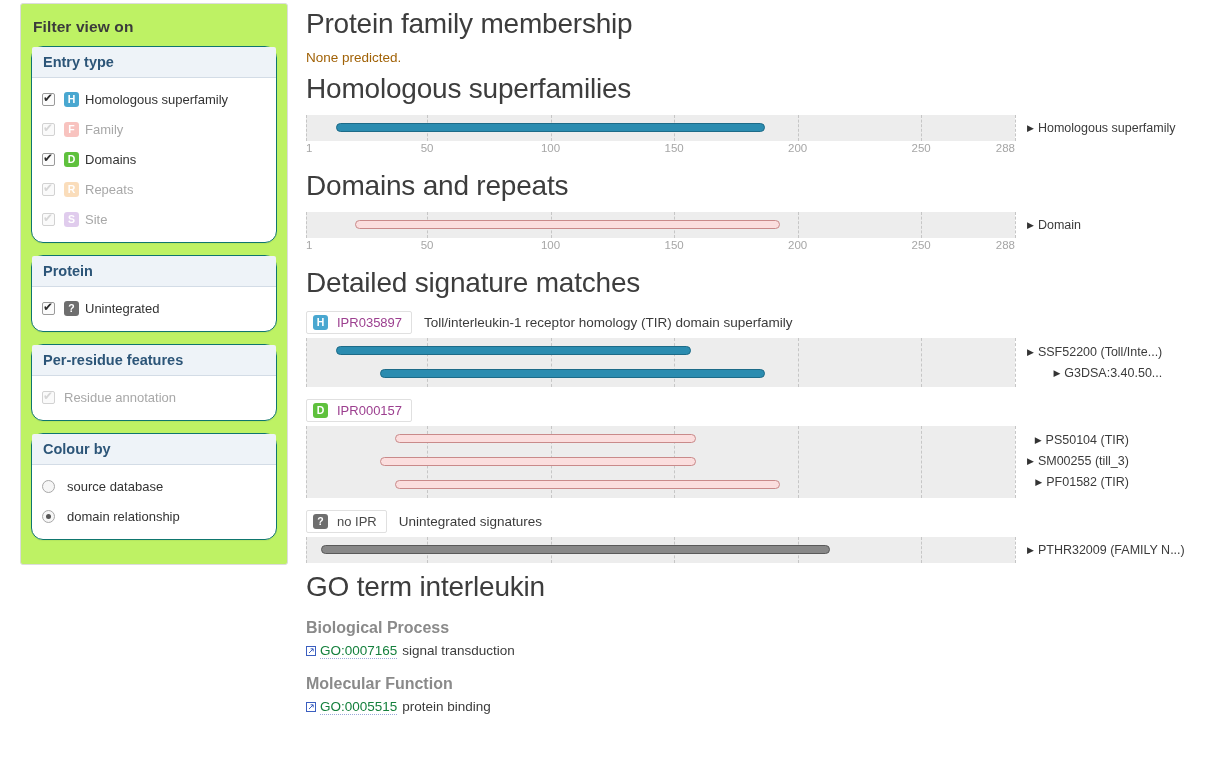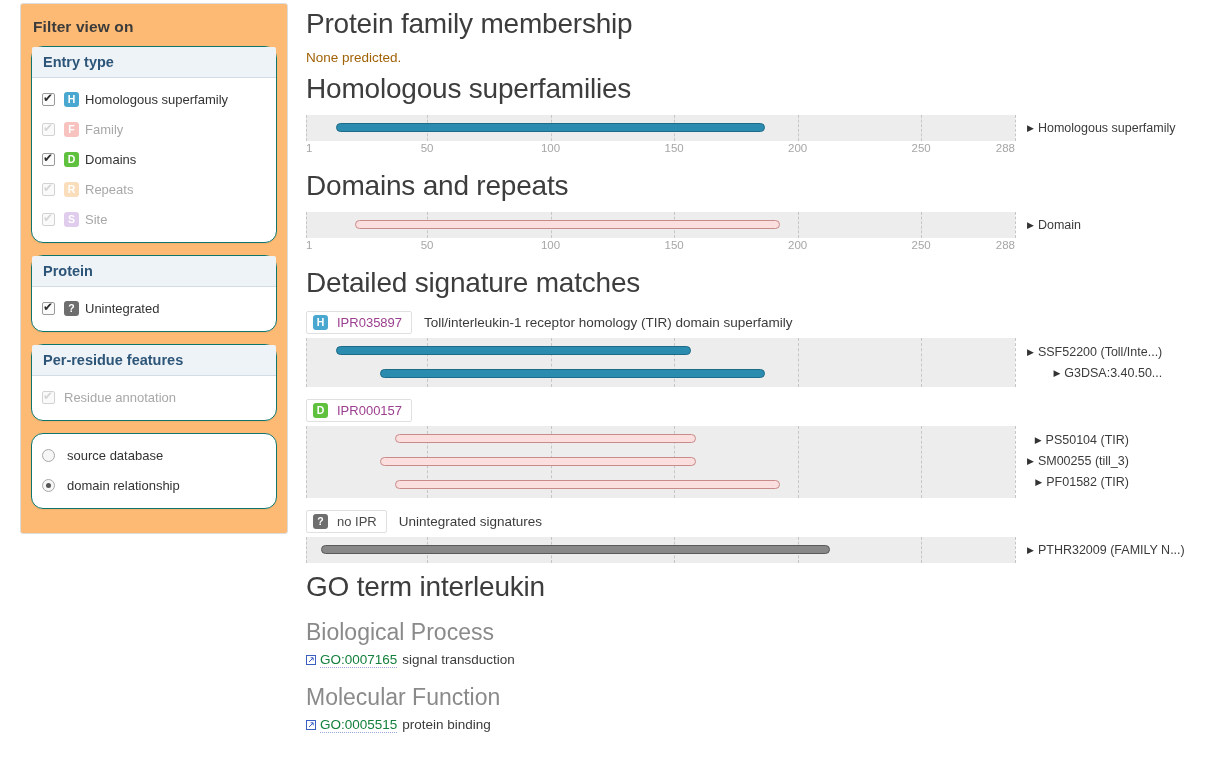--- a/index.html
+++ b/index.html
@@ -23,21 +23,21 @@
     align-items: flex-start;
     width: 1227px;
     height: 772px;
   }
 
   
   .sidebar {
     width: 268px;
     min-width: 268px;
     margin: 3px 0 0 20px;
-    background: #fdba74;
+    background: #bef264;
     border: 1px solid #dcdcdc;
     border-radius: 3px;
     padding: 8px 10px 12px 10px;
     box-sizing: border-box;
   }
   .sidebar-title {
     font-size: 15.5px;
     font-weight: bold;
     color: #3b3b3b;
     margin: 6px 0 10px 2px;
@@ -149,22 +149,22 @@
     min-width: 0;
   }
   h1.section {
     font-size: 28px;
     font-weight: normal;
     color: #3d3d3d;
     margin: 8px 0 10px 0;
     letter-spacing: -.2px;
   }
   h2.subsection {
-    font-size: 23px;
-    font-weight: normal;
+    font-size: 16px;
+    font-weight: bold;
     color: #8a8a8a;
     margin: 16px 0 6px 0;
   }
   .none-pred {
     font-size: 13.5px;
     color: #a16207;
     margin: 4px 0 6px 0;
   }
 
   
@@ -341,20 +341,21 @@
         <section class="panel">
           <div class="panel-head">Per-residue features</div>
           <div class="panel-body">
             <div class="opt-row disabled">
               <span class="cbox dim"></span>
               <span class="opt-label">Residue annotation</span>
             </div>
           </div>
         </section>
         <section class="panel">
+          <div class="panel-head">Colour by</div>
           <div class="panel-body">
             <div class="opt-row">
               <span class="radio "></span>
               <span class="radio-label">source database</span>
             </div>
             <div class="opt-row">
               <span class="radio on"></span>
               <span class="radio-label">domain relationship</span>
             </div>
           </div>

